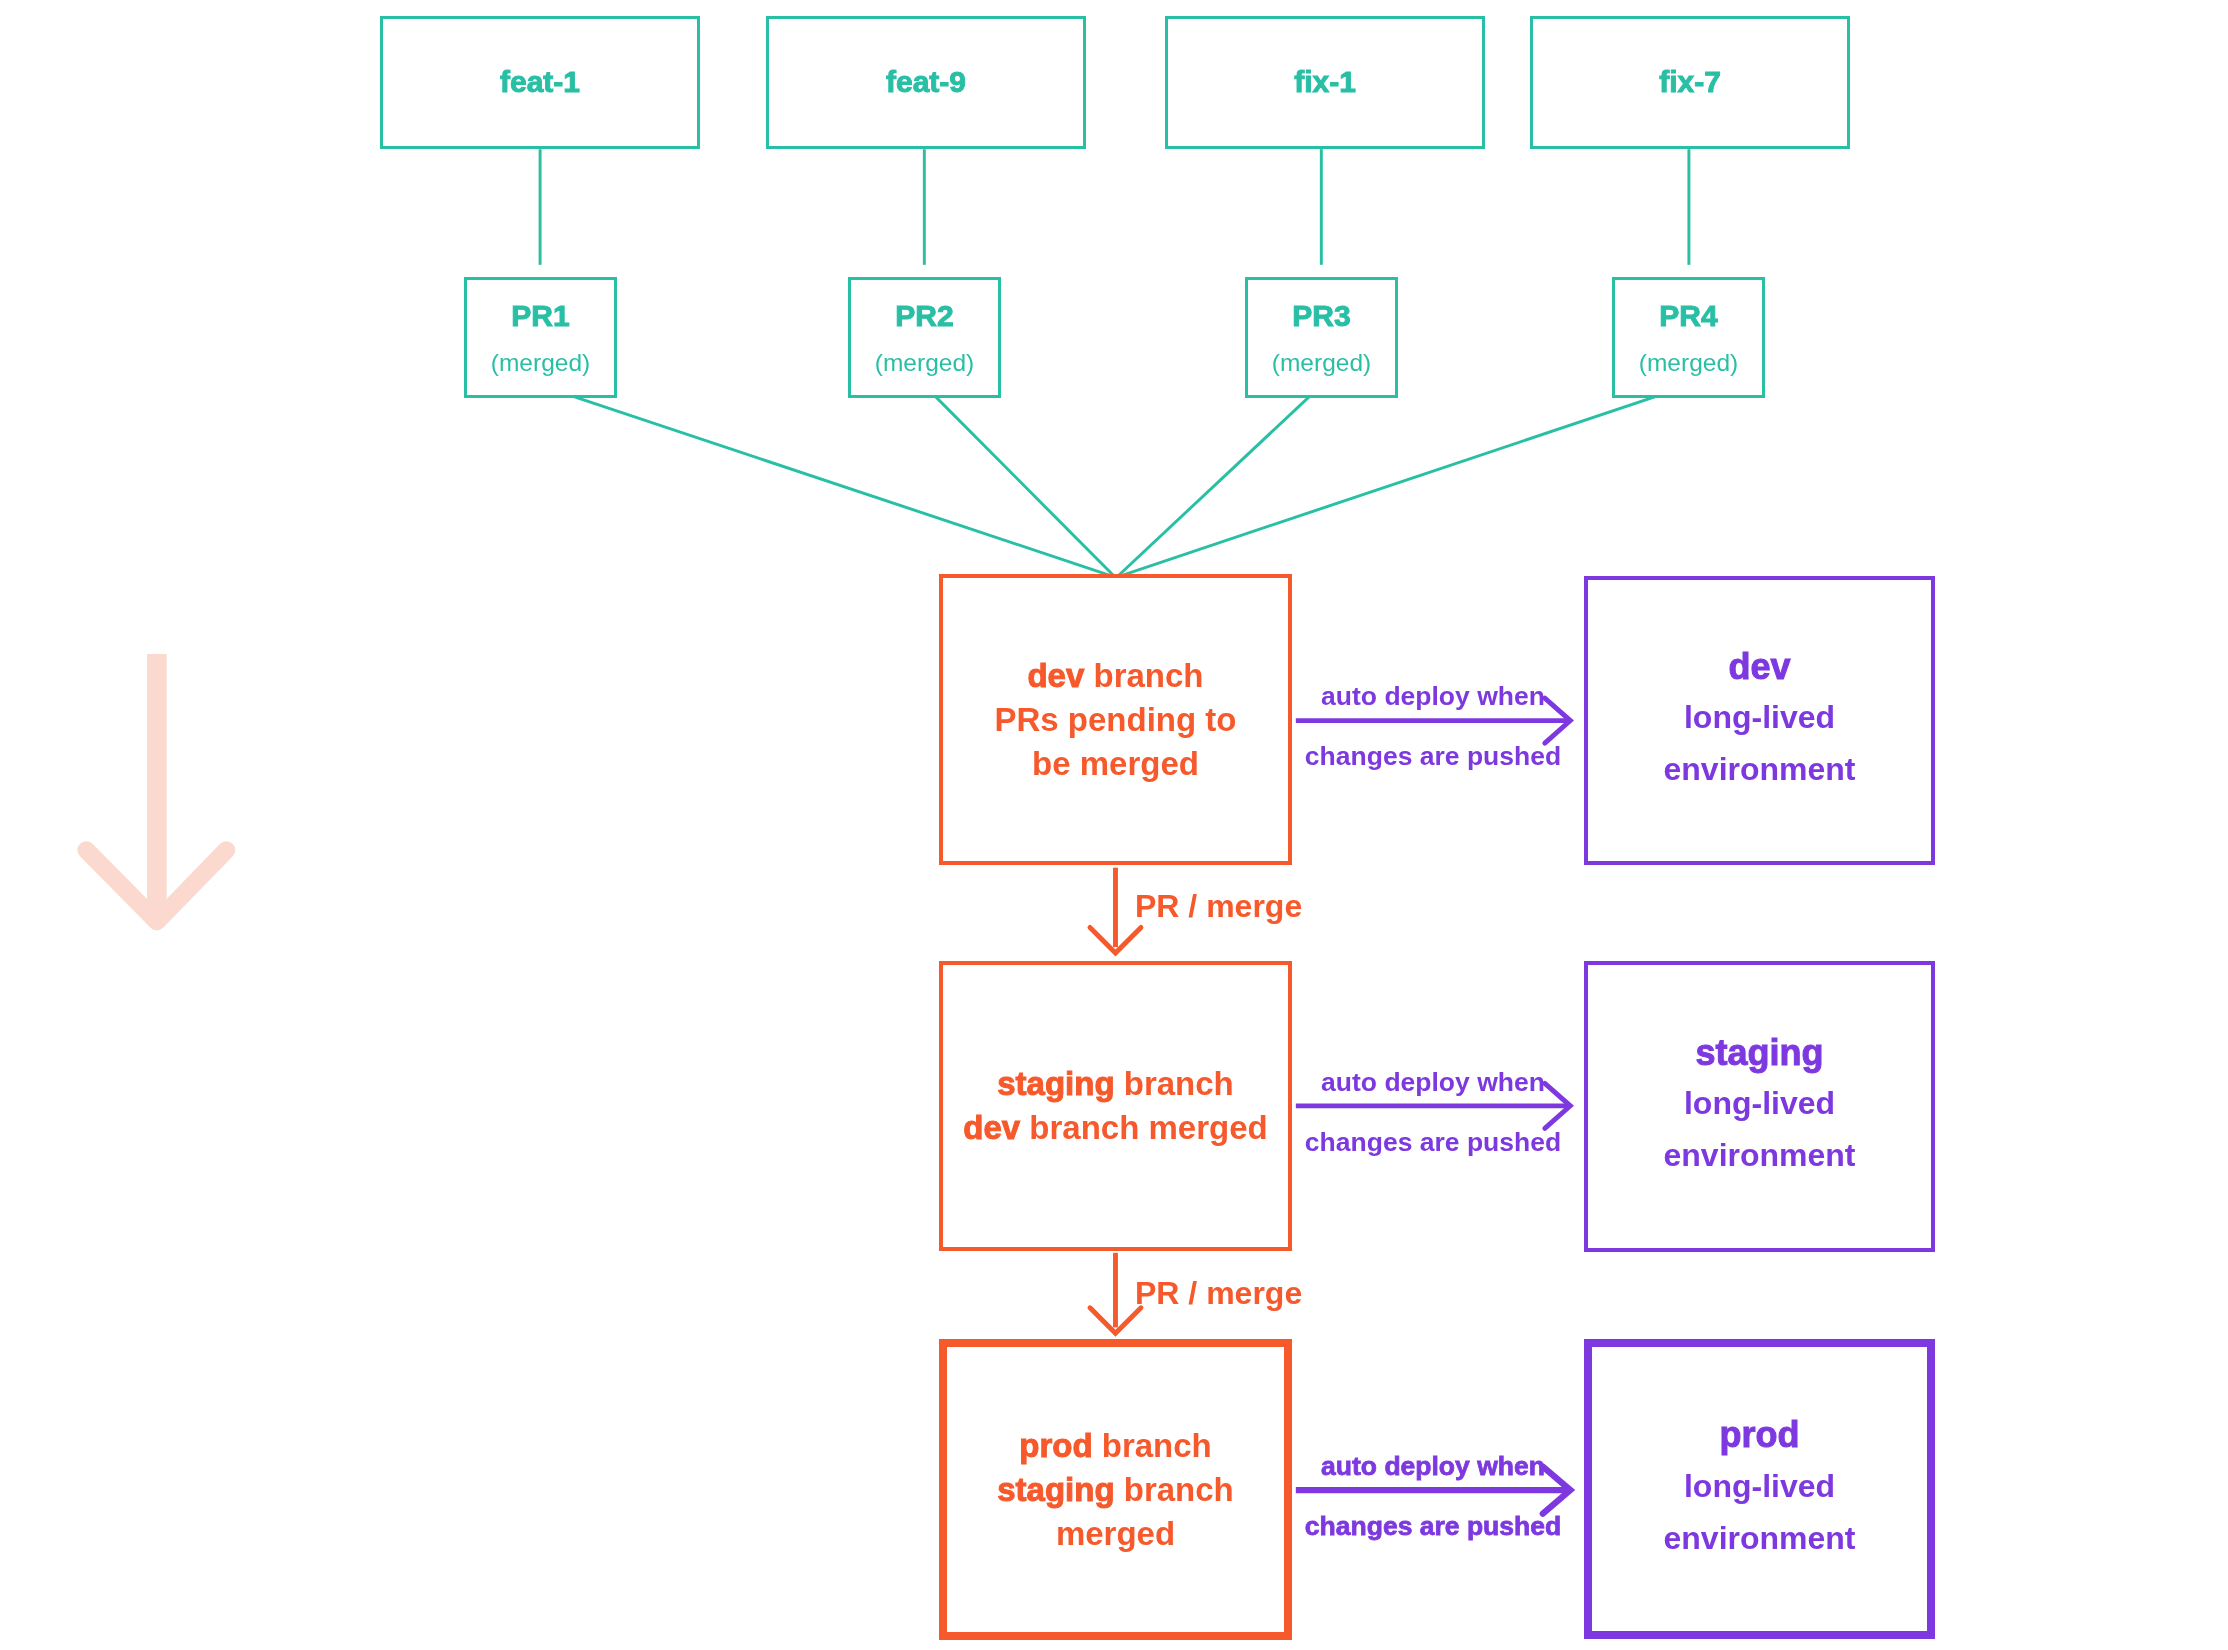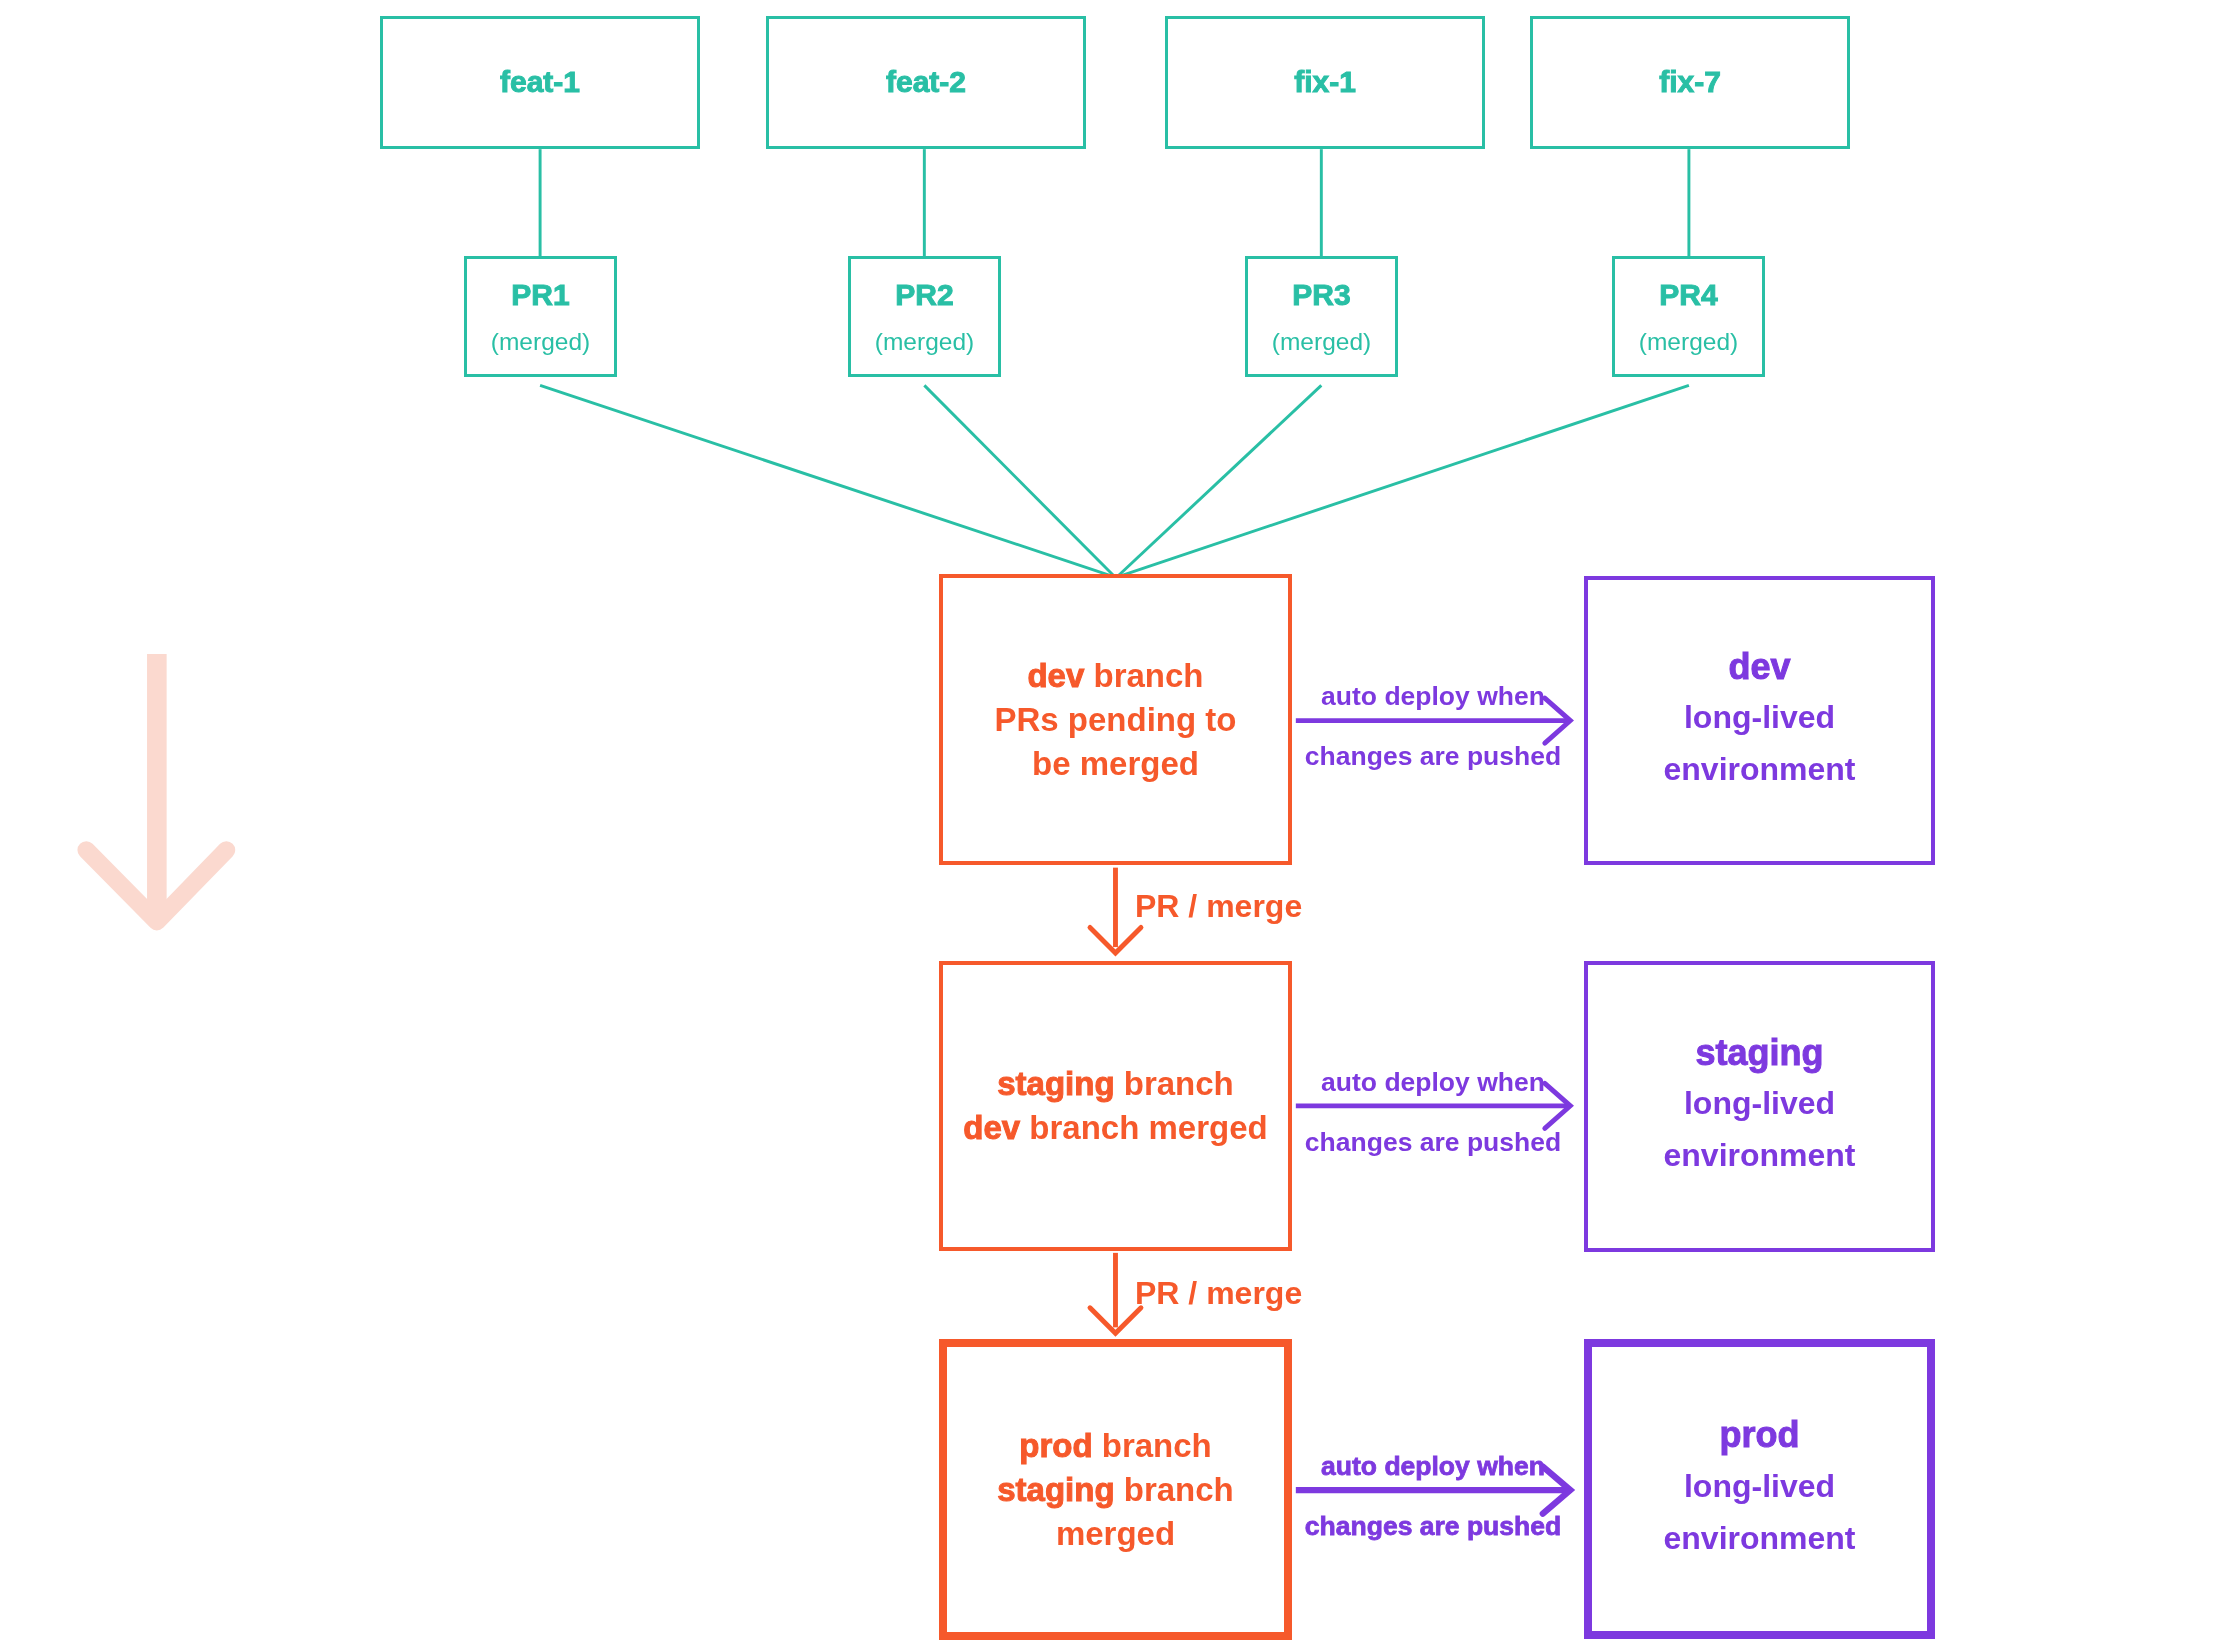--- a/index.html
+++ b/index.html
@@ -17,21 +17,21 @@
   .box{
     position:absolute;box-sizing:border-box;background:#fff;
     display:flex;flex-direction:column;align-items:center;justify-content:center;
     text-align:center;
   }
   
   .feat{top:15.7px;width:320px;height:133px;border:3.9px solid var(--teal);
         color:var(--teal);font-size:30px;font-weight:700;}
   .f0{left:380px}.f1{left:766px}.f2{left:1165px}.f3{left:1530px}
   
-  .pr{top:256px;width:153px;height:121px;border:3.9px solid var(--teal);color:var(--teal);}
+  .pr{top:277px;width:153px;height:121px;border:3.9px solid var(--teal);color:var(--teal);}
   .p0{left:464px}.p1{left:848px}.p2{left:1245px}.p3{left:1612px}
   .pr-title{font-size:30px;font-weight:700;}
   .pr-status{font-size:24.5px;font-weight:400;margin-top:16px;}
   
   .branch{left:939px;width:353px;border:4.9px solid var(--orange);color:var(--orange);
           font-size:33px;font-weight:700;line-height:44px;}
   .branch.r0{top:574px;height:291px}
   .branch.r1{top:961px;height:290px}
   .branch.r2{top:1339px;height:301px;border-width:8.8px}
   .branch-sub{max-width:274px;}
@@ -101,21 +101,21 @@
     <g>
       <path class="w-purple-thick" d="M1322 1520 L1600 1520"></path>
       <path class="w-purple-thick" stroke-linecap="round" d="M1574 1496 L1602 1520 L1574 1544"></path>
     </g>
   </svg>
 
   <div class="box feat f0">
     <span class="xb">feat-1</span>
   </div>
   <div class="box feat f1">
-    <span class="xb">feat-2</span>
+    <span class="xb">feat-9</span>
   </div>
   <div class="box feat f2">
     <span class="xb">fix-1</span>
   </div>
   <div class="box feat f3">
     <span class="xb">fix-7</span>
   </div>
 
   <div class="box pr p0">
     <div class="pr-title xb">PR1</div>

